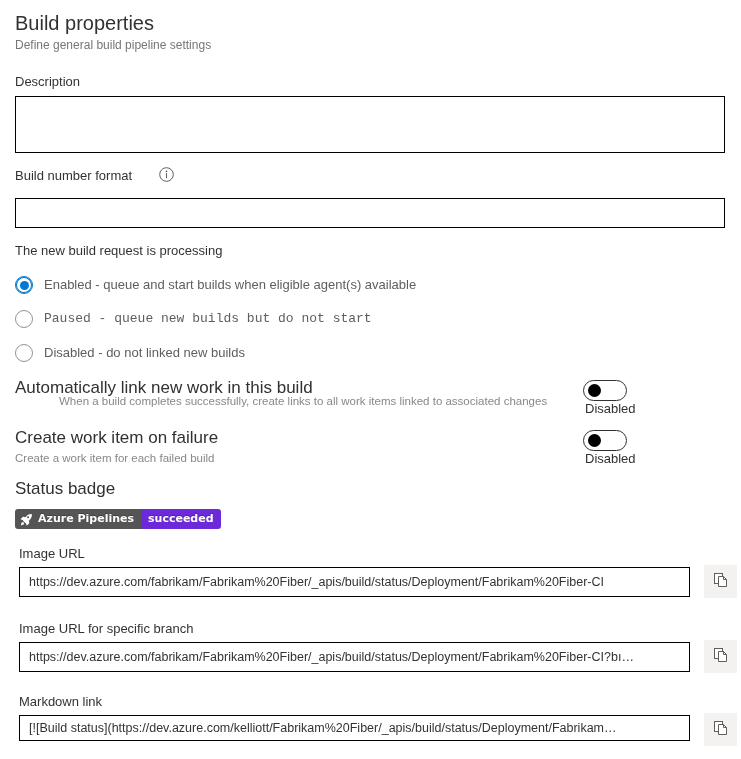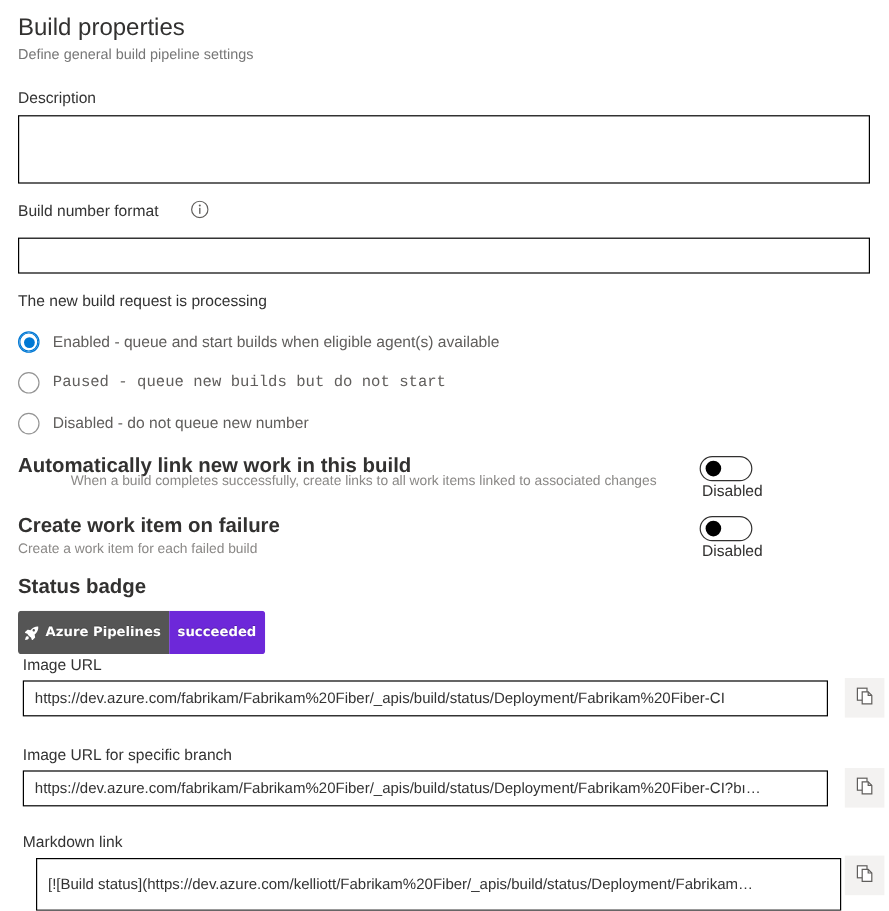--- a/index.html
+++ b/index.html
@@ -115,21 +115,21 @@
   }
   .radio-row.selected .radio-label {
     color: #605e5c;
   }
 
   
   .section-heading {
     position: absolute;
     left: 15px;
     font-size: 17px;
-    font-weight: 700;
+    font-weight: 400;
     color: #323130;
     line-height: 22px;
   }
   .section-sub {
     position: absolute;
     left: 15px;
     font-size: 11.5px;
     color: #8a8886;
     line-height: 15px;
   }
@@ -165,21 +165,21 @@
     font-size: 13px;
     color: #323130;
     white-space: nowrap;
   }
 
   
   .badge {
     position: absolute;
     display: flex;
     align-items: stretch;
-    height: 36px;
+    height: 20px;
     border-radius: 3px;
     overflow: hidden;
     font-size: 11px;
     font-family: "DejaVu Sans", sans-serif;
   }
   .badge-left {
     background: #555555;
     color: #ffffff;
     display: flex;
     align-items: center;
@@ -257,21 +257,21 @@
   <div class="radio-row selected" style="top:275px;">
     <span class="radio-mark"></span>
     <span class="radio-label">Enabled - queue and start builds when eligible agent(s) available</span>
   </div>
   <div class="radio-row" style="top:309px;font-family:Liberation Mono, monospace;">
     <span class="radio-mark"></span>
     <span class="radio-label">Paused - queue new builds but do not start</span>
   </div>
   <div class="radio-row" style="top:343px;">
     <span class="radio-mark"></span>
-    <span class="radio-label">Disabled - do not queue new number</span>
+    <span class="radio-label">Disabled - do not linked new builds</span>
   </div>
 
   <div class="section-heading" style="top:377px;">Automatically link new work in this build</div>
   <div class="section-sub" style="top:394px;margin-left:44px;">When a build completes successfully, create links to all work items linked to associated changes</div>
   <div class="toggle-wrap" style="left:574px; top:380px;">
     <span class="toggle-pill">
       <span class="toggle-knob"></span>
     </span>
     <span class="toggle-text">Disabled</span>
   </div>
@@ -319,21 +319,21 @@
     <span>
       <svg width="16" height="16" viewBox="0 0 16 16">
         <rect x="1.5" y="1.5" width="8" height="10" fill="#ffffff" stroke="#605e5c" stroke-width="1"></rect>
         <path d="M5.5 4.5 h5 l3 3 v7 h-8 z" fill="#ffffff" stroke="#605e5c" stroke-width="1" stroke-linejoin="miter"></path>
         <path d="M10.5 4.5 v3 h3" fill="none" stroke="#605e5c" stroke-width="1"></path>
       </svg>
     </span>
   </button>
 
   <div class="field-label" style="left:19px; top:693px;">Markdown link</div>
-  <input class="text-box" style="left: 30px; top: 715px; width: 671px; height: 44px;" type="text" value="[![Build status](https://dev.azure.com/kelliott/Fabrikam%20Fiber/_apis/build/status/Deployment/Fabrikam…">
+  <input class="text-box" style="left: 19px; top: 715px; width: 671px; height: 26px;" type="text" value="[![Build status](https://dev.azure.com/kelliott/Fabrikam%20Fiber/_apis/build/status/Deployment/Fabrikam…">
   <button class="copy-btn" style="left:704px; top:713px;">
     <span>
       <svg width="16" height="16" viewBox="0 0 16 16">
         <rect x="1.5" y="1.5" width="8" height="10" fill="#ffffff" stroke="#605e5c" stroke-width="1"></rect>
         <path d="M5.5 4.5 h5 l3 3 v7 h-8 z" fill="#ffffff" stroke="#605e5c" stroke-width="1" stroke-linejoin="miter"></path>
         <path d="M10.5 4.5 v3 h3" fill="none" stroke="#605e5c" stroke-width="1"></path>
       </svg>
     </span>
   </button>
 

